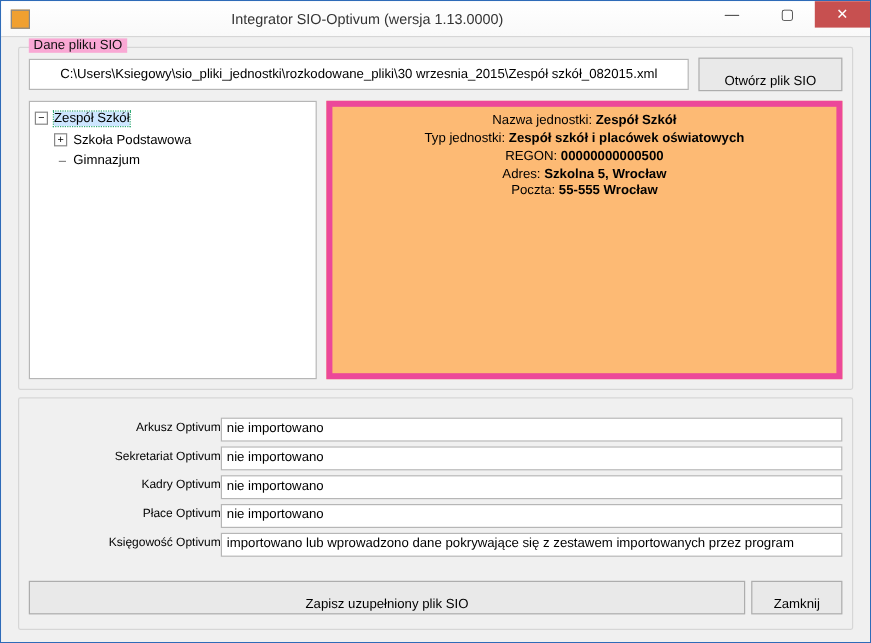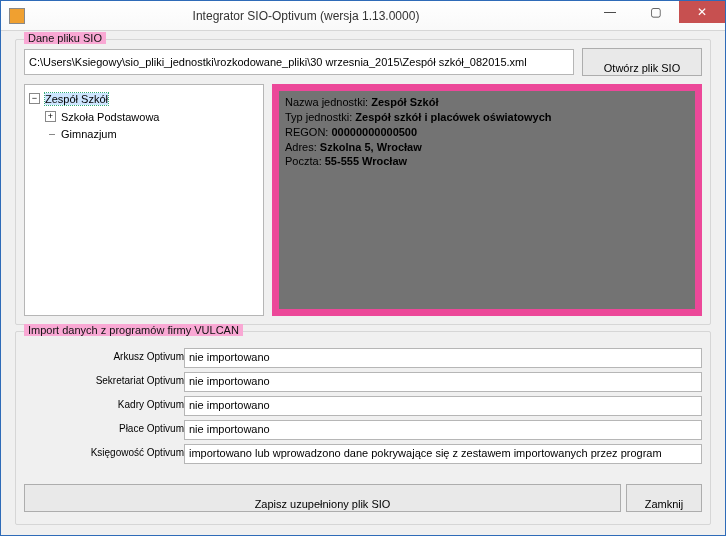--- a/index.html
+++ b/index.html
@@ -11,27 +11,27 @@
   .titlebar-buttons { display: flex; height: 100%; }
   .tb-btn { width: 46px; height: 22px; display:flex; align-items:center; justify-content:center; font-size: 12px; color:#333; }
   .tb-btn.close { background: #c75050; color: #fff; width: 46px; height: 22px; }
 
   .client { flex: 1; padding: 8px 14px 10px 14px; display: flex; flex-direction: column; gap: 6px; background:#f0f0f0; }
 
   .groupbox { border: 1px solid #d6d6d6; border-radius: 2px; padding: 8px 8px 8px 8px; position: relative; background:#f0f0f0; }
   .groupbox > .legend { position: absolute; top: -8px; left: 8px; background: #f9a8d4; padding: 0 4px; font-size: 11px; color: #111; }
 
   .row { display: flex; gap: 8px; align-items: center; }
-  .path-input { flex: 1; height: 20px; border: 1px solid #b6b6b6; background: #fff; padding: 12px 4px; font-size: 11px; }
+  .path-input { flex: 1; height: 20px; border: 1px solid #b6b6b6; background: #fff; padding: 12px 4px; font-size: 11px; text-align: center; }
   .btn { height: 22px; border: 1px solid #adadad; background: #e9e9e9; padding: 13px 10px; font-size: 11px; cursor: pointer; }
   .btn.wide { width: 120px; }
 
   .split { display: flex; gap: 8px; margin-top: 8px; height: 232px; }
   .tree { width: 240px; border: 1px solid #b6b6b6; background: #fff; padding: 6px 4px; overflow: auto; }
-  .info { flex: 1; border: 7px solid #ec4899; background: #737373; padding: 4px 6px; line-height: 1.35; }
+  .info { flex: 1; border: 5px solid #ec4899; background: #fdba74; padding: 4px 6px; line-height: 1.35; text-align: center; }
   .info-line { white-space: nowrap; font-size: 11px; }
   .info-line b { font-weight: bold; }
 
   .tree ul { list-style: none; margin: 0; padding: 0; }
   .tree li { padding-left: 16px; position: relative; line-height: 1.6; }
   .tree .toggle { position: absolute; left: 0; top: 2px; width: 11px; height: 11px; border: 1px solid #888; background: #fff; font-size: 9px; line-height: 9px; text-align: center; cursor: pointer; }
   .tree .leaf::before { content: ""; position: absolute; left: 4px; top: 8px; width: 6px; height: 1px; background: #888; }
   .tree .sel { background: #cde6ff; outline: 1px dotted #3a7; }
 
   .import-row { display: flex; gap: 8px; margin-top: 6px; }
@@ -94,21 +94,20 @@
           <div class="info-line"><span>Nazwa jednostki: </span><b>Zespół Szkół</b></div>
           <div class="info-line"><span>Typ jednostki: </span><b>Zespół szkół i placówek oświatowych</b></div>
           <div class="info-line"><span>REGON: </span><b>00000000000500</b></div>
           <div class="info-line"><span>Adres: </span><b>Szkolna 5, Wrocław</b></div>
           <div class="info-line"><span>Poczta: </span><b>55-555 Wrocław</b></div>
         </div>
       </div>
     </div>
 
     <div class="groupbox" style="flex:1;">
-      <div class="legend">Import danych z programów firmy VULCAN</div>
 
 
       <div class="status-grid">
         <div class="status-label">Arkusz Optivum</div>
         <div class="status-field">nie importowano</div>
 
         <div class="status-label">Sekretariat Optivum</div>
         <div class="status-field">nie importowano</div>
 
         <div class="status-label">Kadry Optivum</div>

